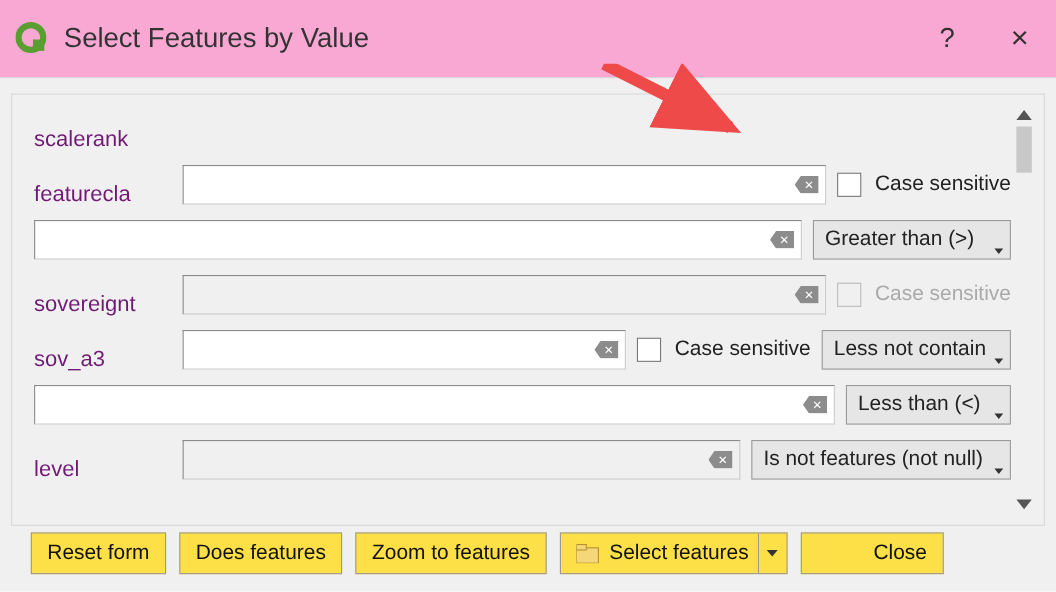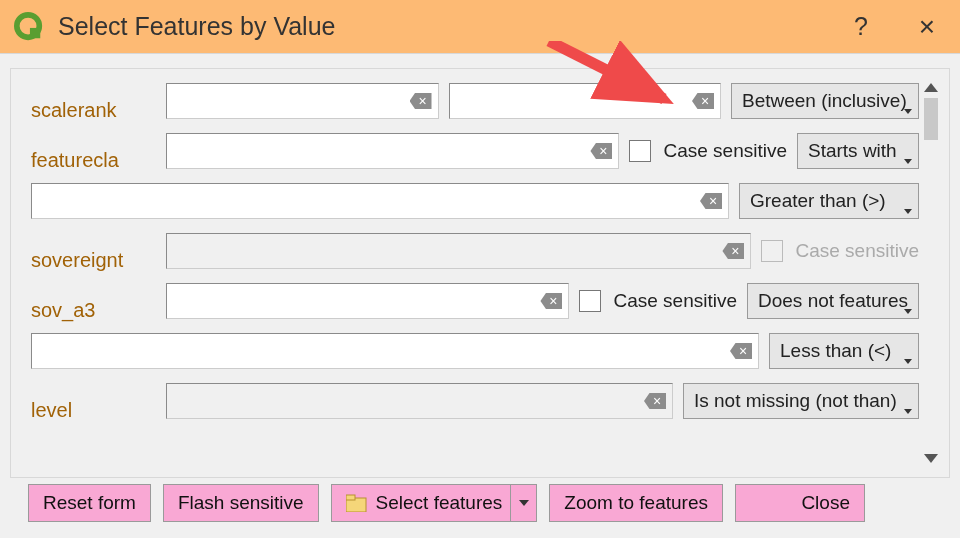--- a/index.html
+++ b/index.html
@@ -14,22 +14,22 @@
     overflow: hidden;
   }
   .window {
     width: 960px;
     height: 538px;
     background: #f0f0f0;
     display: flex;
     flex-direction: column;
   }
   .titlebar {
-    height: 54px;
-    background: #fdba74;
+    height: 71px;
+    background: #f9a8d4;
     display: flex;
     align-items: center;
     padding: 0 0 0 14px;
     border-bottom: 1px solid #d8d8d8;
   }
   .q-logo {
     width: 30px; height: 30px;
     position: relative;
     margin-right: 14px;
   }
@@ -62,21 +62,21 @@
     gap: 10px;
   }
   .row {
     display: flex;
     align-items: center;
     height: 40px;
   }
   .field-label {
     width: 135px;
     font-size: 20px;
-    color: #a16207;
+    color: #701a75;
     margin-top: 19px;
   }
   .inputs {
     flex: 1;
     display: flex;
     gap: 10px;
     align-items: center;
   }
   .txt {
     height: 36px;
@@ -168,21 +168,21 @@
   .footer {
     height: 60px;
     display: flex;
     align-items: center;
     gap: 12px;
     padding: 0 18px 10px 28px;
   }
   .btn {
     height: 38px;
     padding: 0 14px;
-    background: #f9a8d4;
+    background: #fde047;
     border: 1px solid #9a9a9a;
     display: flex;
     align-items: center;
     font-size: 19px;
     color: #111;
   }
   .btn.split {
     padding-right: 0;
   }
   .btn .folder-icon {
@@ -237,48 +237,32 @@
             <path d="M0,0 L7,3 L0,6 Z" fill="#ef4a4a"></path>
           </marker>
         </defs>
       <line x1="30" y1="0" x2="145" y2="58" stroke="#ef4a4a" stroke-width="11" marker-end="url(#ah)"></line>
     </svg>
 
     <div class="rows">
 
       <div class="row">
         <div class="field-label">scalerank</div>
-        <div class="inputs">
-          <div class="txt">
-              <span class="clear-icon"></span>
-            </div>
-          <div class="txt">
-              <span class="clear-icon"></span>
-            </div>
-          <div class="op-btn" style="min-width:188px">
-              <span>Between (inclusive)</span>
-              <span class="dd"></span>
-            </div>
-        </div>
       </div>
 
       <div class="row">
         <div class="field-label">featurecla</div>
         <div class="inputs">
           <div class="txt">
               <span class="clear-icon"></span>
             </div>
           <div class="chk">
               <div class="chkbox"></div>
               <span>Case sensitive</span>
             </div>
-          <div class="op-btn" style="min-width:122px">
-              <span>Starts with</span>
-              <span class="dd"></span>
-            </div>
         </div>
       </div>
 
       <div class="row">
         <div class="inputs">
           <div class="txt">
               <span class="clear-icon"></span>
             </div>
           <div class="op-btn" style="min-width:180px">
               <span>Greater than (&gt;)</span>
@@ -304,21 +288,21 @@
         <div class="field-label">sov_a3</div>
         <div class="inputs">
           <div class="txt">
               <span class="clear-icon"></span>
             </div>
           <div class="chk">
               <div class="chkbox"></div>
               <span>Case sensitive</span>
             </div>
           <div class="op-btn" style="min-width:172px">
-              <span>Does not features</span>
+              <span>Less not contain</span>
               <span class="dd"></span>
             </div>
         </div>
       </div>
 
       <div class="row">
         <div class="inputs">
           <div class="txt">
               <span class="clear-icon"></span>
             </div>
@@ -329,55 +313,55 @@
         </div>
       </div>
 
       <div class="row">
         <div class="field-label">level</div>
         <div class="inputs">
           <div class="txt disabled">
               <span class="clear-icon"></span>
             </div>
           <div class="op-btn" style="min-width:236px">
-              <span>Is not missing (not than)</span>
+              <span>Is not features (not null)</span>
               <span class="dd"></span>
             </div>
         </div>
       </div>
 
     </div>
 
     <div class="scrollbar">
       <div class="sb-arrow sb-up"></div>
       <div class="sb-thumb"></div>
       <div class="sb-arrow sb-down"></div>
     </div>
   </div>
 
   <div class="footer">
     <div class="btn">
         <span>Reset form</span>
       </div>
     <div class="btn">
-        <span>Flash sensitive</span>
+        <span>Does features</span>
+      </div>
+    <div class="btn">
+        <span>Zoom to features</span>
       </div>
     <div class="btn split">
       <div class="folder-icon">
         <svg viewBox="0 0 22 18">
             <rect x="0" y="4" width="20" height="14" fill="#f5d679" stroke="#b89030"></rect>
             <rect x="0" y="1" width="9" height="5" fill="#f5d679" stroke="#b89030"></rect>
           </svg>
       </div>
       <span>Select features</span>
       <div class="split-dd">
           <div></div>
         </div>
     </div>
-    <div class="btn">
-        <span>Zoom to features</span>
-      </div>
     <div class="btn" style="min-width:130px;justify-content:flex-end">
         <span>Close</span>
       </div>
   </div>
 
 </div>
 
 </body></html>

